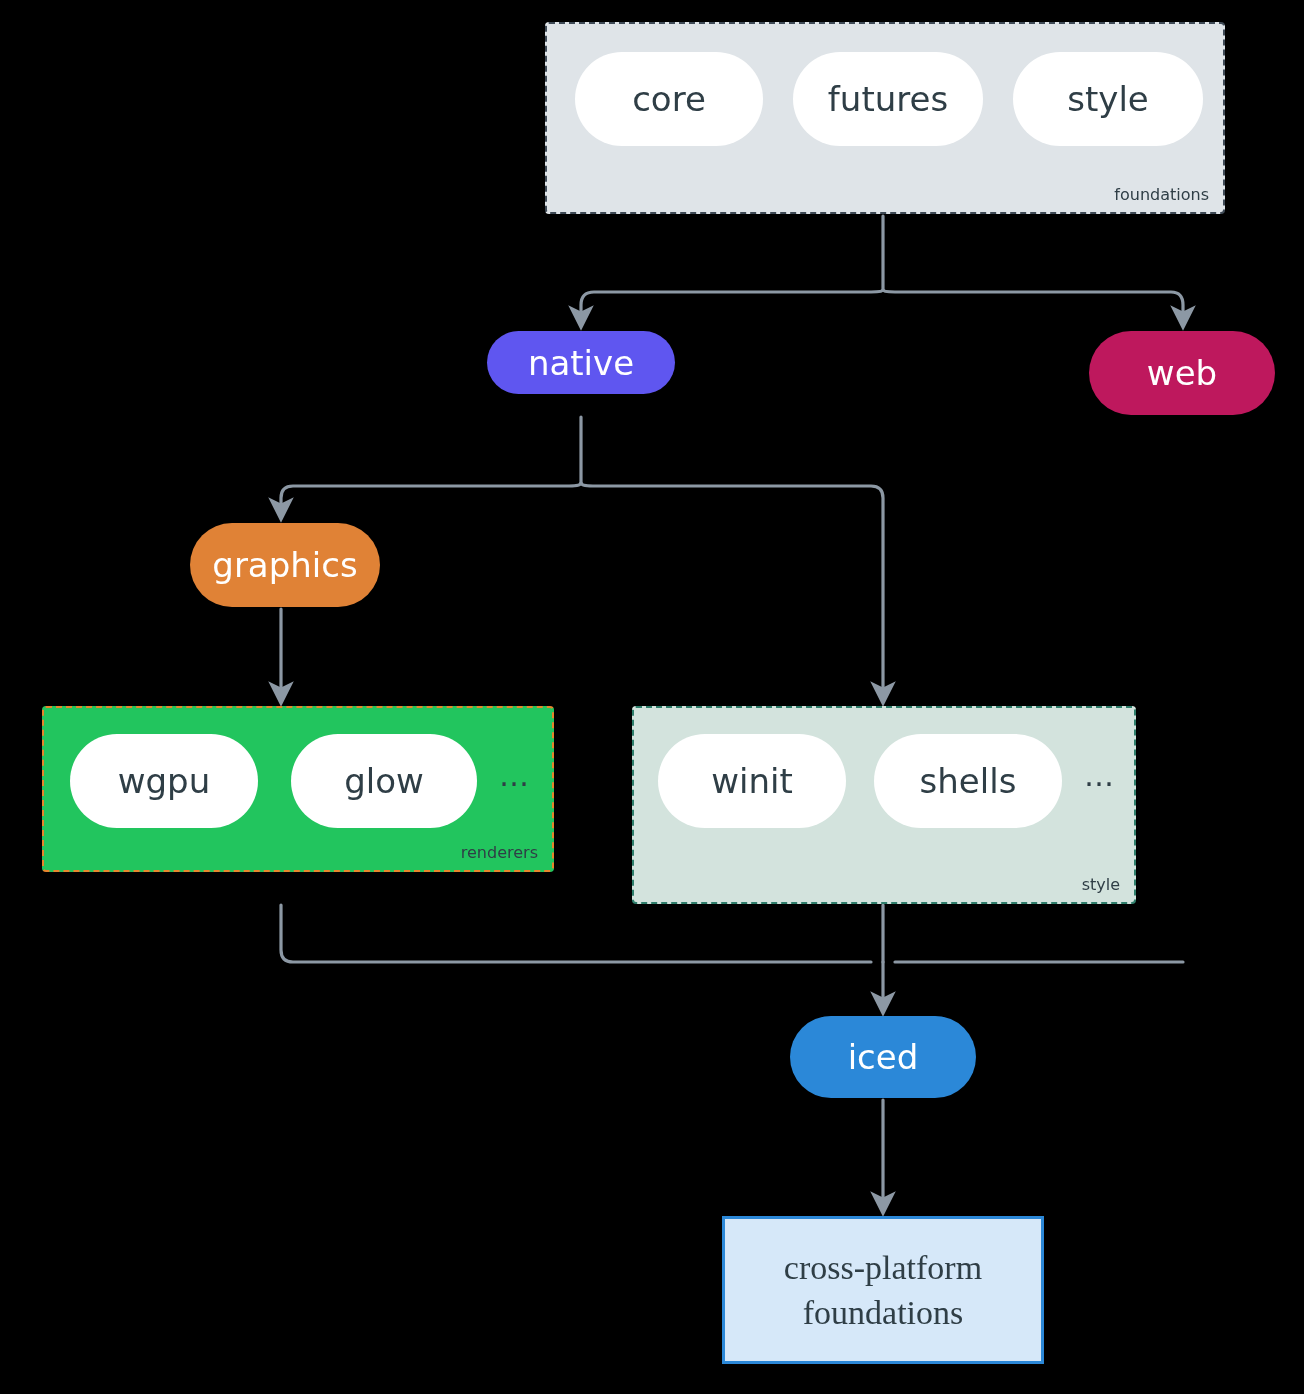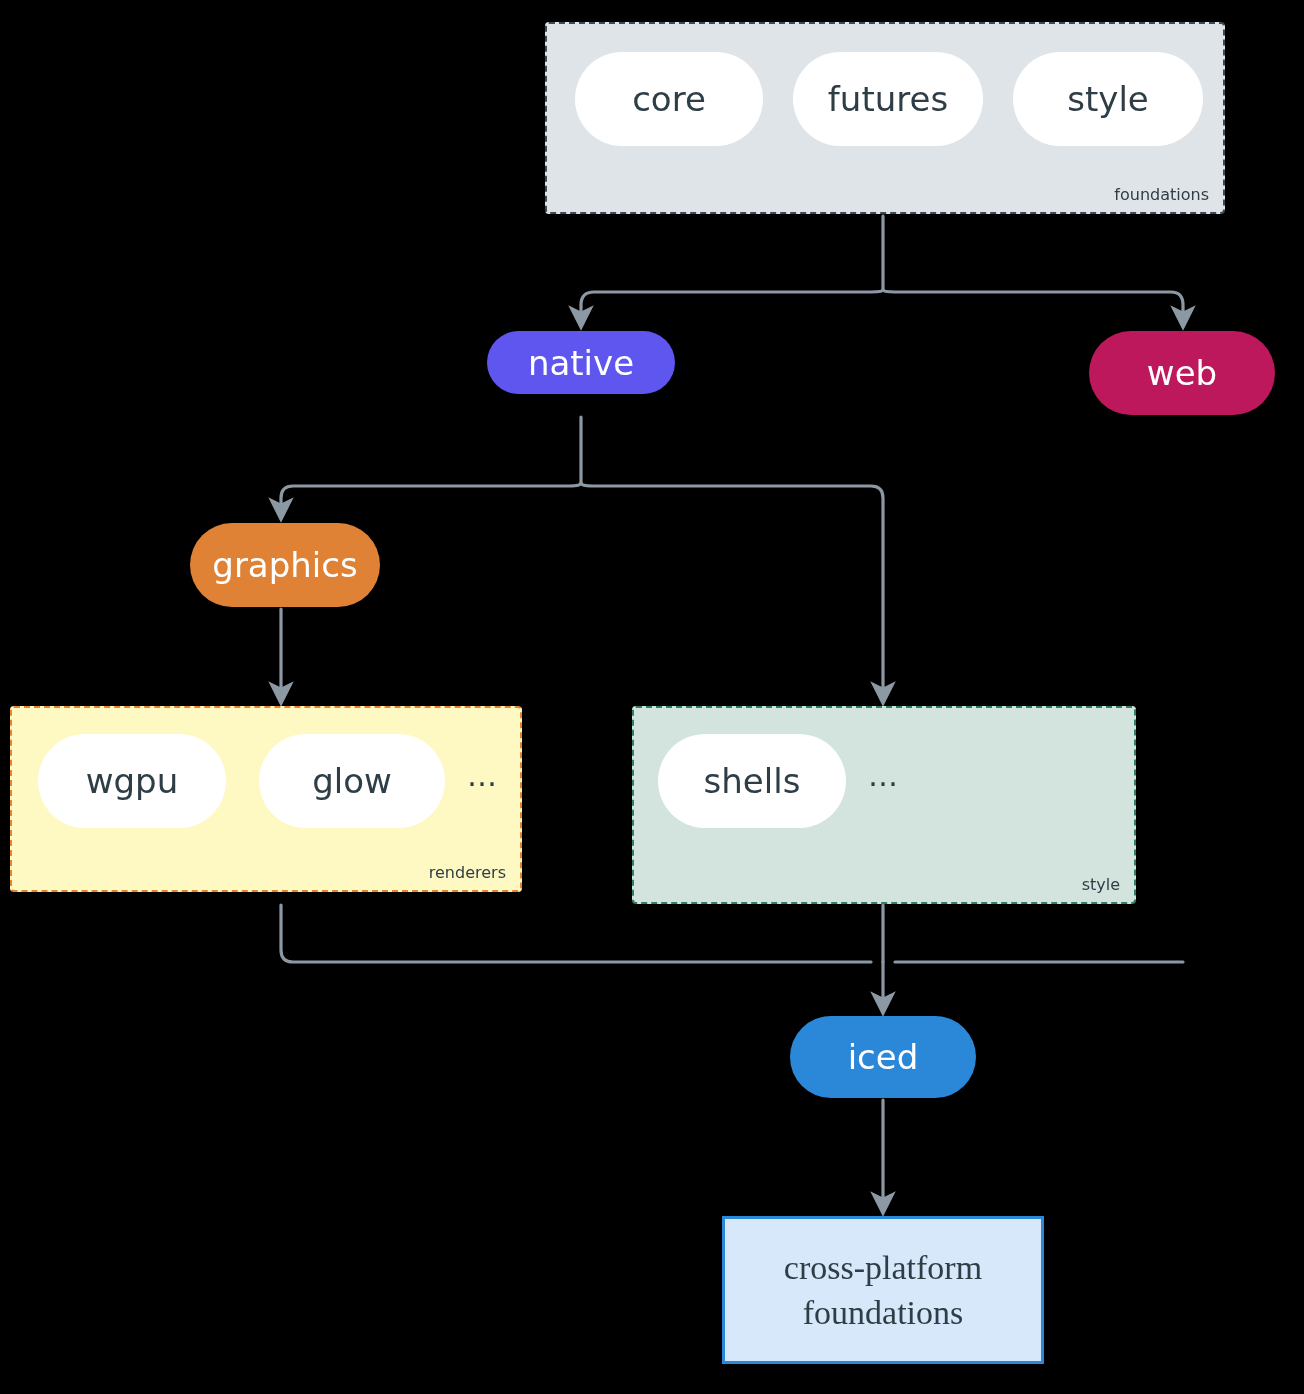--- a/index.html
+++ b/index.html
@@ -53,22 +53,22 @@
     line-height: 1;
     padding-bottom: 10px;
   }
 
   #grp-foundations {
     left: 545px; top: 22px; width: 680px; height: 192px;
     background: #dfe4e8;
     border-color: #3f4a56;
   }
   #grp-renderers {
-    left: 10px; top: 706px; width: 512px; height: 186px;
-    background: #fef9c3;
+    left: 42px; top: 706px; width: 512px; height: 166px;
+    background: #22c55e;
     border-color: #e8842c;
   }
   #grp-shells {
     left: 632px; top: 706px; width: 504px; height: 198px;
     background: #d3e3dd;
     border-color: #2f7f6c;
   }
 
   
   .chip {
@@ -175,20 +175,21 @@
     <div class="group-row" style="left:26px; top:26px;">
       <div class="chip" style="width:188px; margin-right:33px;">wgpu</div>
       <div class="chip" style="width:186px;">glow</div>
       <div class="ellipsis">…</div>
     </div>
     <div class="group-label">renderers</div>
   </div>
 
   <div class="group" id="grp-shells">
     <div class="group-row" style="left:24px; top:26px;">
+      <div class="chip" style="width:188px; margin-right:28px;">winit</div>
       <div class="chip" style="width:188px;">shells</div>
       <div class="ellipsis">…</div>
     </div>
     <div class="group-label">style</div>
   </div>
 
   <div class="pill" id="node-native">native</div>
   <div class="pill" id="node-web">web</div>
   <div class="pill" id="node-graphics">graphics</div>
   <div class="pill" id="node-iced">iced</div>

